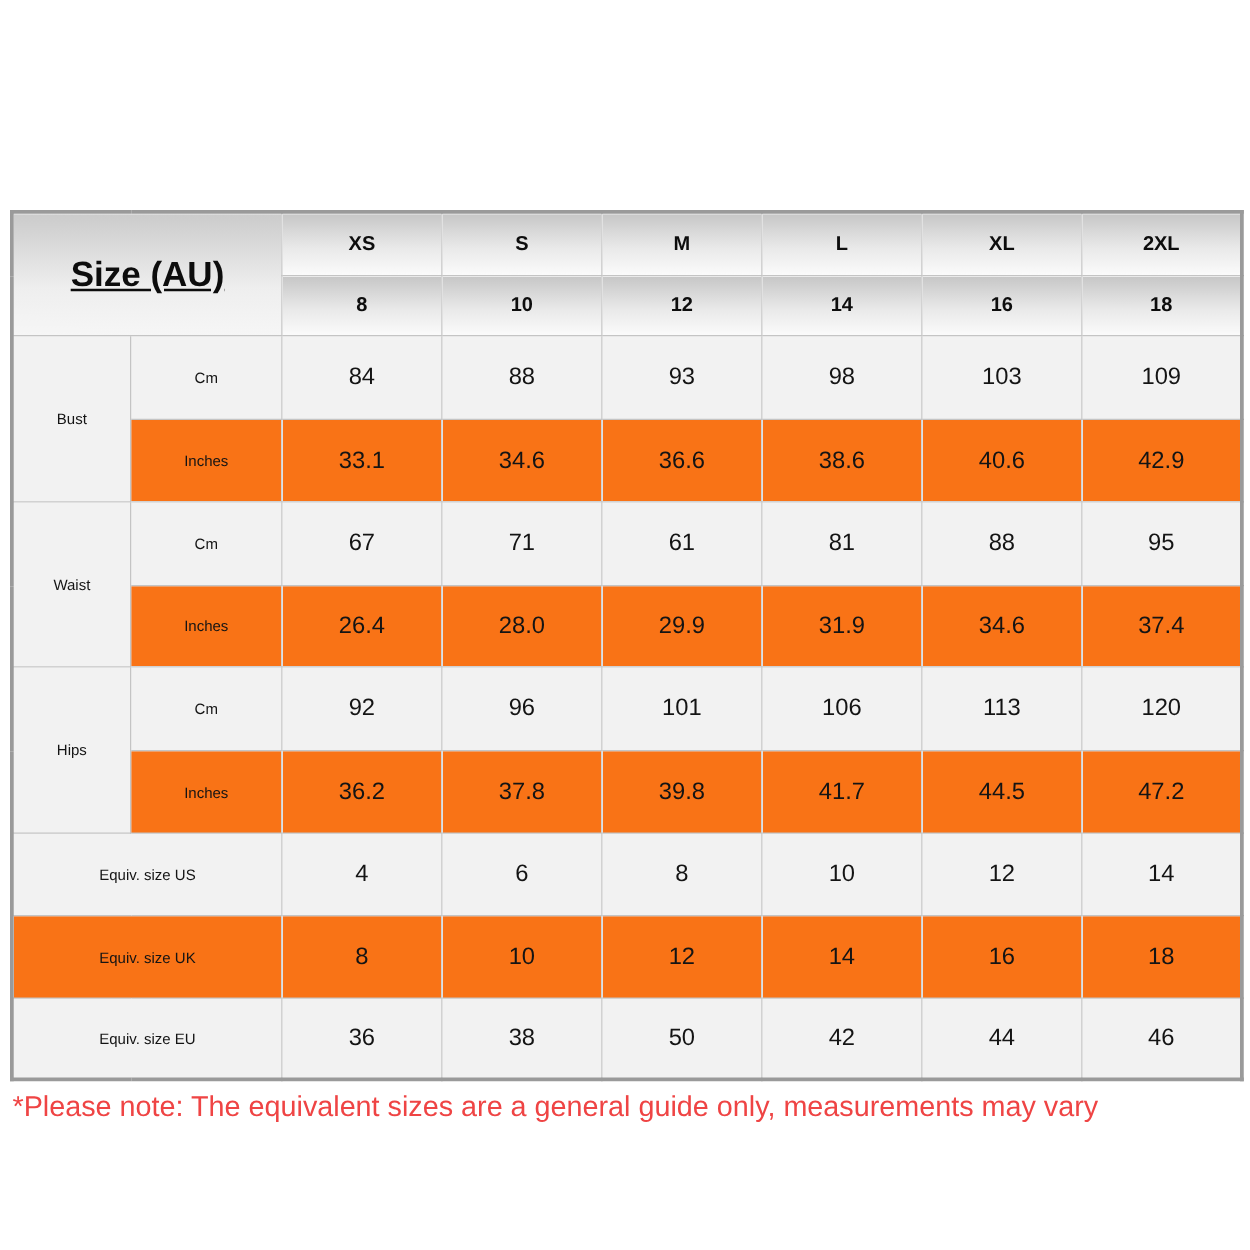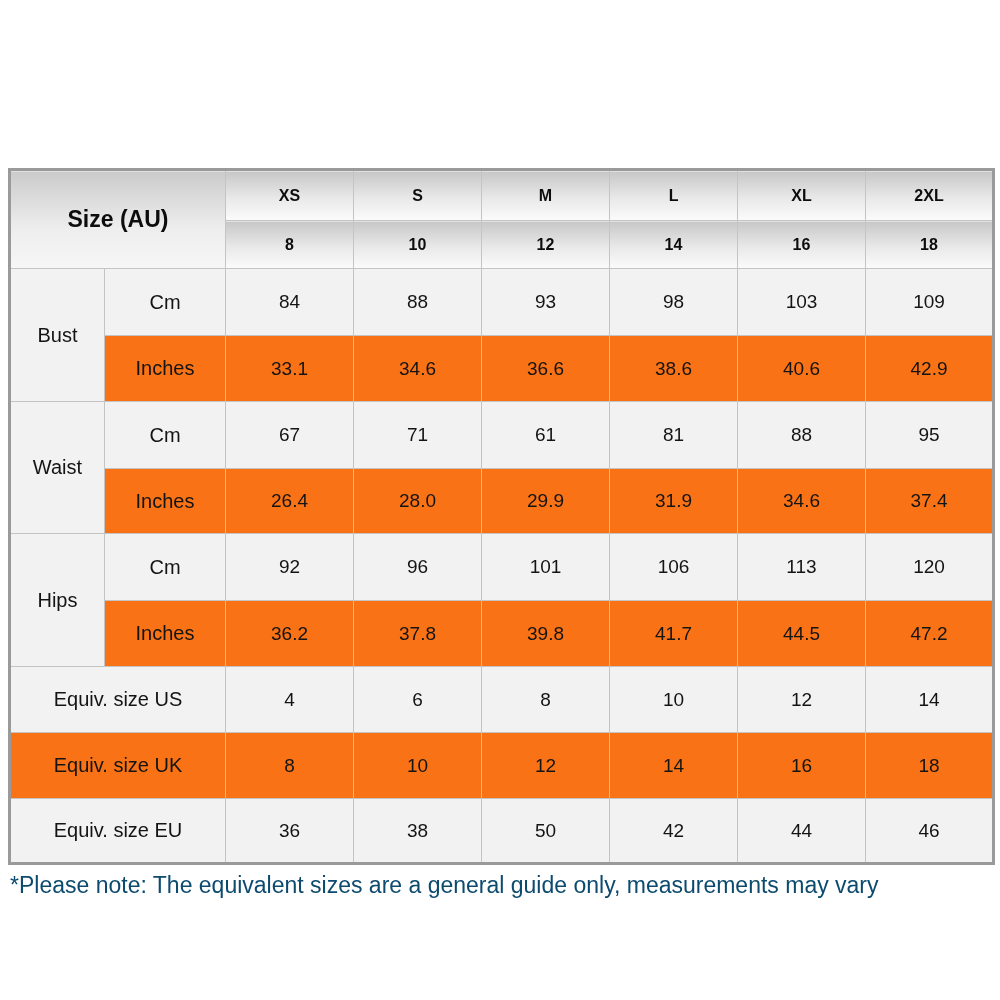--- a/index.html
+++ b/index.html
@@ -34,34 +34,35 @@
   }
   .size-chart th.hdr {
     background: linear-gradient(180deg, #c7c7c7 0%, #e9e9e9 55%, #fbfbfb 100%);
     font-weight: 700;
     font-size: 16px;
     color: #0d0d0d;
   }
   .size-chart th.corner {
     background: linear-gradient(180deg, #cbcbcb 0%, #eeeeee 60%, #f6f6f6 100%);
     font-weight: 700;
-    font-size: 23px;
+    font-size: 28px;
     color: #0d0d0d;
+    text-decoration: underline;
   }
   .size-chart td.band  { background: #f2f2f2; }
   .size-chart td.plain { background: #f97316; }
-  .size-chart td.rowlabel { font-size: 20px; }
+  .size-chart td.rowlabel { font-size: 12px; }
   .note {
     position: absolute;
     left: 10px;
     top: 866px;
     width: 950px;
     font-size: 23px;
     line-height: 38px;
-    color: #0c4a6e;
+    color: #ef4444;
     text-align: left;
   }
 </style>
 </head>
 <body>
 
 <div class="canvas">
 
   <table class="size-chart">
     <colgroup>

